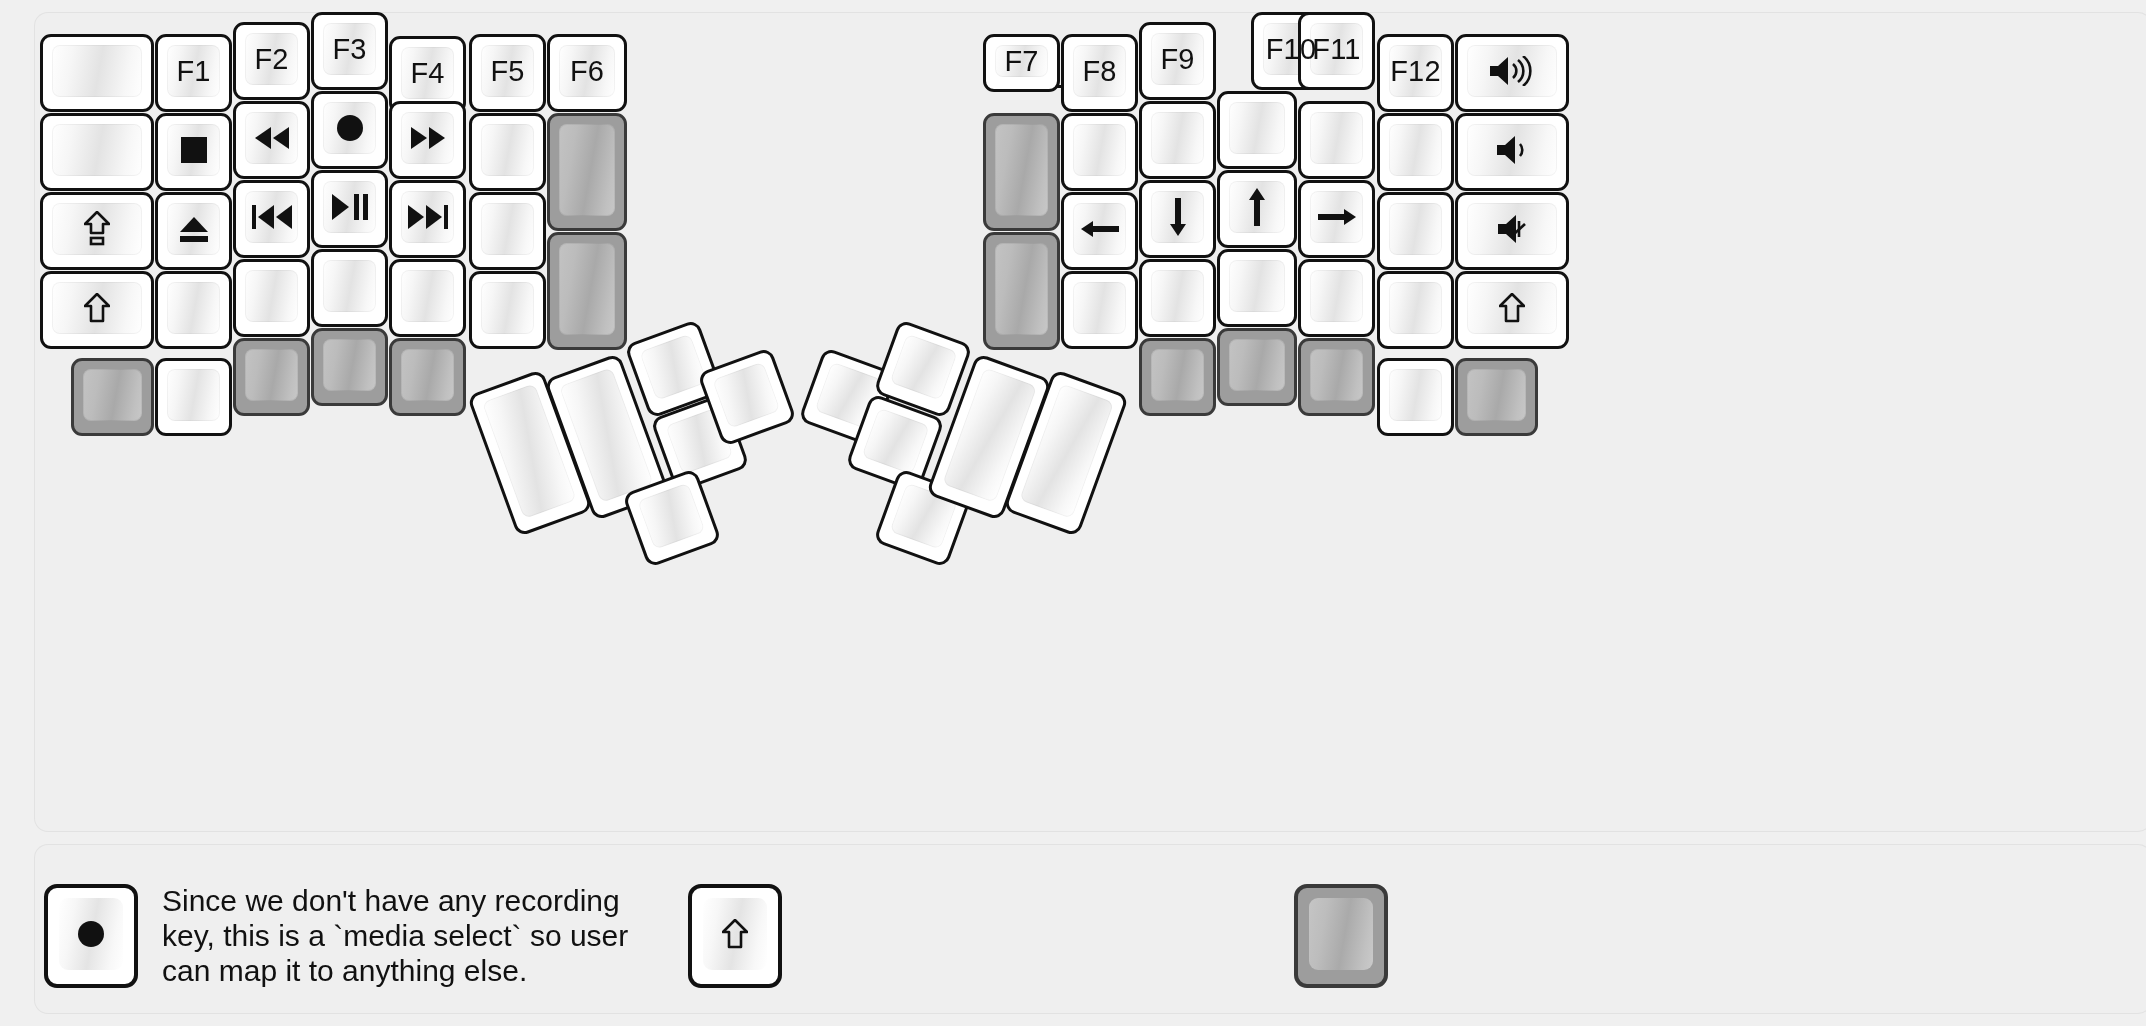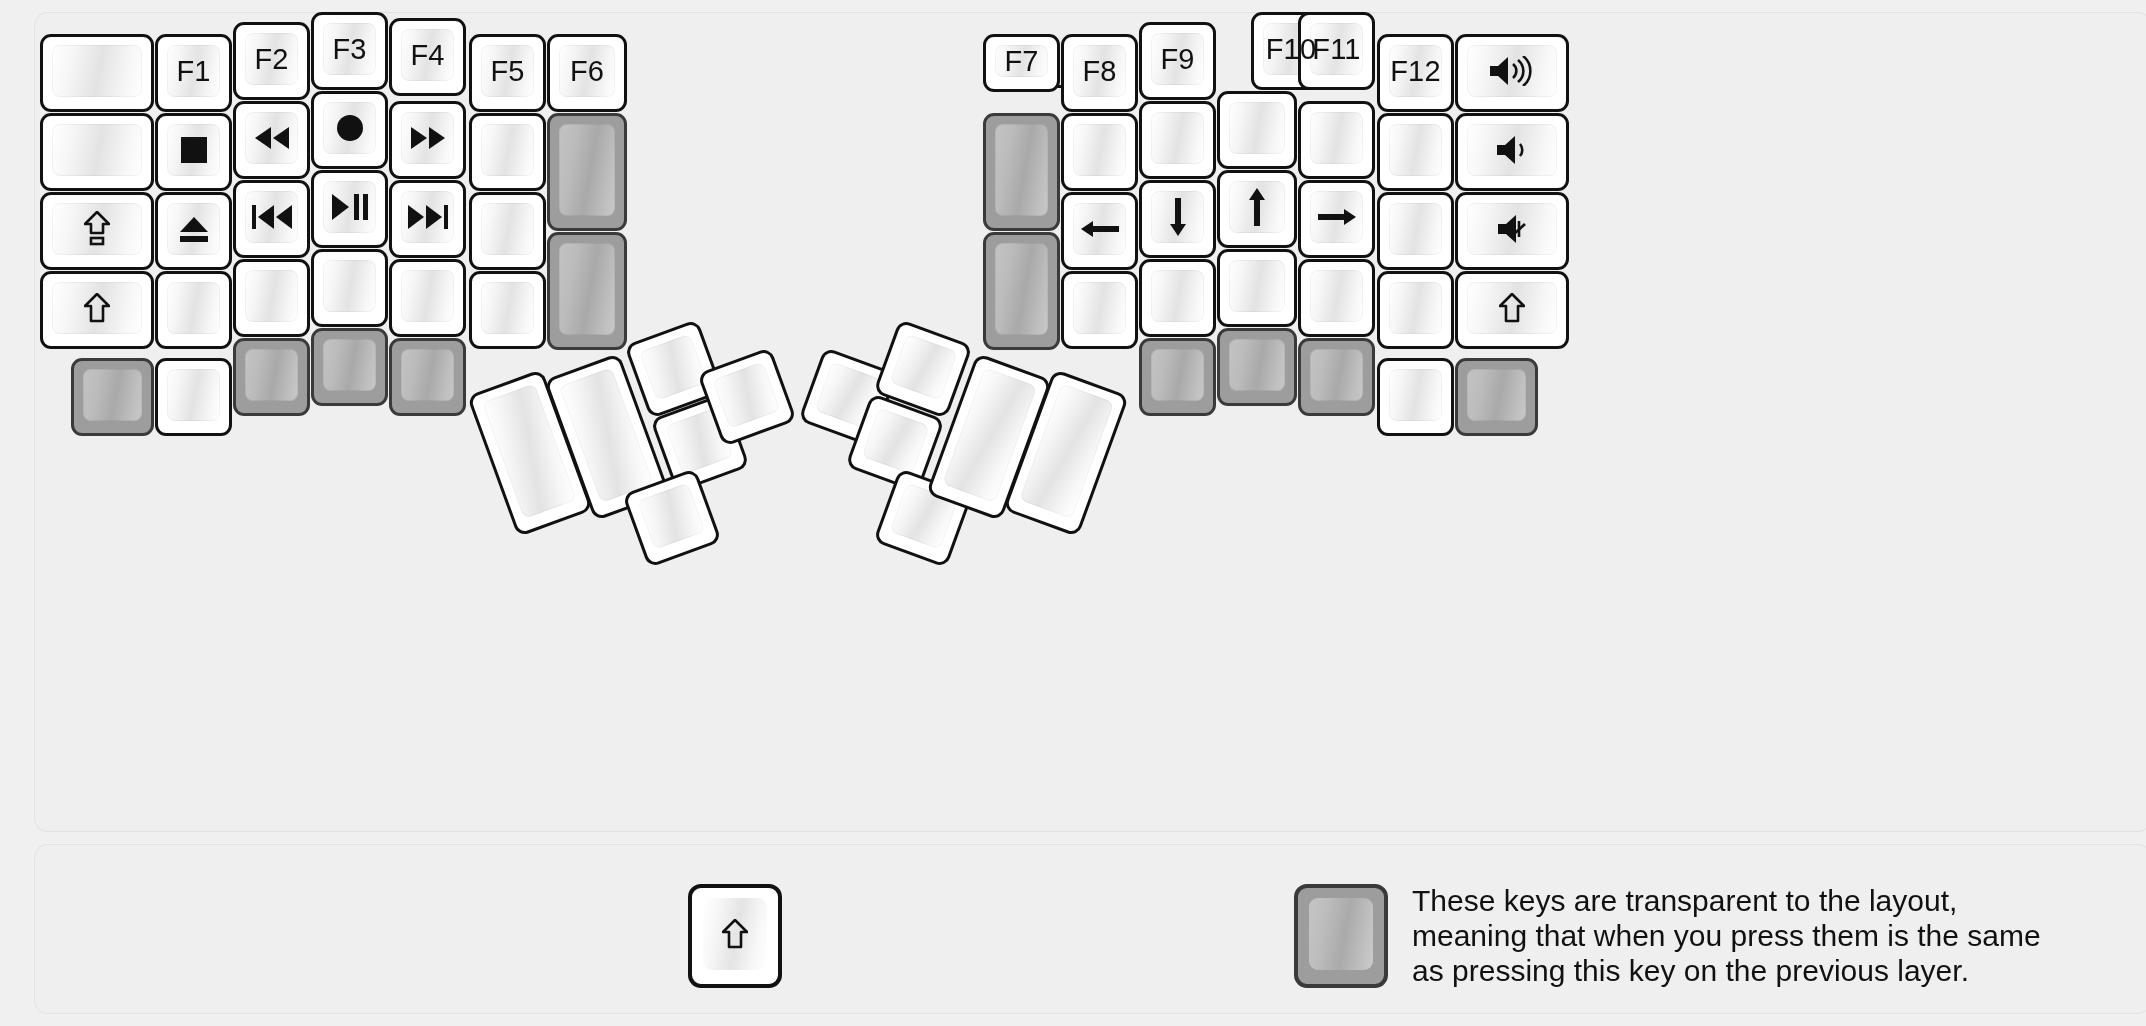--- a/index.html
+++ b/index.html
@@ -223,21 +223,21 @@
             </svg>
           </span>
         </div>
       </div>
       <div class="key" style="left: 291px; top: 249px; width: 77px; height: 78px;">
         <div class="cap"></div>
       </div>
       <div class="key trans" style="left: 291px; top: 328px; width: 77px; height: 78px;">
         <div class="cap"></div>
       </div>
-      <div class="key" style="left: 369px; top: 18px; width: 77px; height: 78px;">
+      <div class="key" style="left: 369px; top: 36px; width: 77px; height: 78px;">
         <div class="cap">
           <span class="lbl">F4</span>
         </div>
       </div>
       <div class="key" style="left: 369px; top: 101px; width: 77px; height: 78px;">
         <div class="cap">
           <span style="display: flex; align-items: center; justify-content: center;">
             <svg class="glyph" width="34" height="22" viewBox="0 0 34 22" xmlns="http://www.w3.org/2000/svg">
               <path d="M0 0 L0 22 L16 11 Z" fill="#111"></path>
               <path d="M18 0 L18 22 L34 11 Z" fill="#111"></path>
@@ -484,35 +484,46 @@
       <div class="key rot" style="left: 929px; top: 362px; width: 80px; height: 150px; transform: rotate(20deg);">
         <div class="cap"></div>
       </div>
       <div class="key rot" style="left: 1006px; top: 378px; width: 80px; height: 150px; transform: rotate(20deg);">
         <div class="cap"></div>
       </div>
     </div>
 
   <div class="panel" id="legend-panel"></div>
 
+  <div class="legend-item" id="legend-0">
+    <div class="legend-key">
+      <div class="cap">
+          <span style="display: flex;">
+            <svg class="glyph" width="26" height="26" viewBox="0 0 26 26" xmlns="http://www.w3.org/2000/svg">
+              <circle cx="13" cy="13" r="13" fill="#111"></circle>
+            </svg>
+          </span>
+        </div>
+    </div>
+    <div class="legend-text">Since we don't have any recording
+key, this is a `media select` so user
+can map it to anything else.</div>
+  </div>
 
   <div class="legend-item" id="legend-1">
     <div class="legend-key">
       <div class="cap">
           <span style="display: flex;">
             <svg class="glyph" width="26" height="30" viewBox="0 0 26 30" xmlns="http://www.w3.org/2000/svg">
               <path d="M13 1 L25 13 L19 13 L19 28 L7 28 L7 13 L1 13 Z" fill="none" stroke="#111" stroke-width="2.6" stroke-linejoin="round"></path>
             </svg>
           </span>
         </div>
     </div>
   </div>
 
   <div class="legend-item" id="legend-2">
     <div class="legend-key trans">
       <div class="cap"></div>
     </div>
-    <div class="legend-text">These keys are transparent to the layout,
-meaning that when you press them is the same
-as pressing this key on the previous layer.</div>
   </div>
 
 </div>
 
 </body></html>

